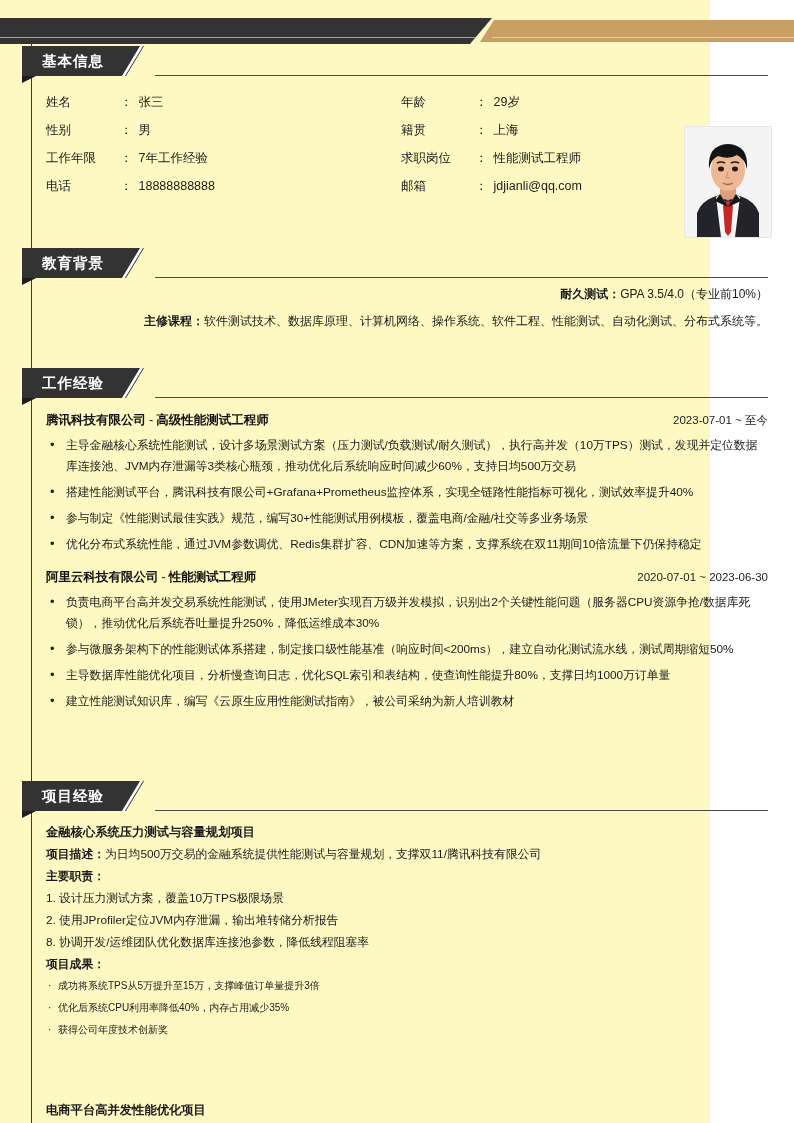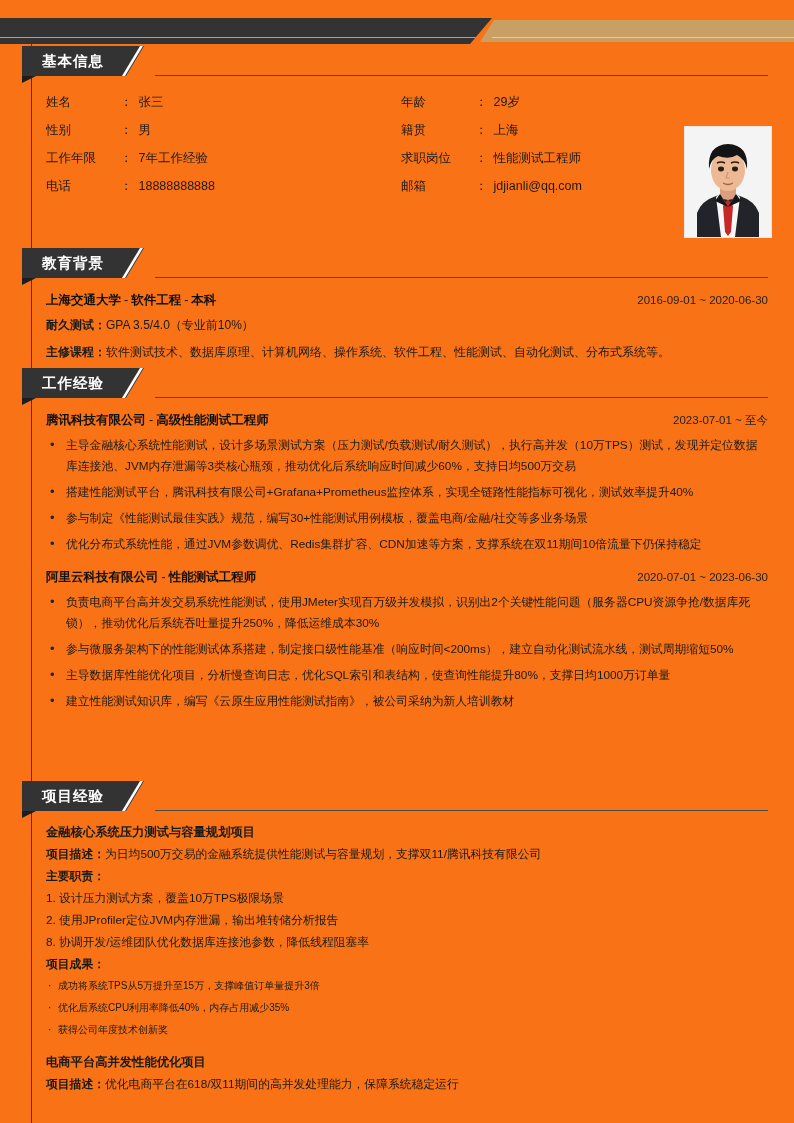--- a/index.html
+++ b/index.html
@@ -5,23 +5,23 @@
   * { box-sizing: border-box; margin: 0; padding: 0; }
   html, body {
     width: 794px;
     height: 1123px;
     background: #ffffff;
     font-family: "Liberation Sans", "DejaVu Sans", sans-serif;
     overflow: hidden;
   }
   .page {
     position: relative;
-    width: 794px;
+    width: 710px;
     height: 1123px;
-    background: #f97316;
+    background: #fef9c3;
   }
 
   
   .banner { position: absolute; left: 0; top: 18px; width: 794px; height: 26px; }
   .banner-dark {
     position: absolute; left: 0; top: 0; width: 492px; height: 26px;
     background: #333333;
     clip-path: polygon(0 0, 100% 0, calc(100% - 22px) 100%, 0 100%);
   }
   .banner-dark-line {
@@ -116,21 +116,21 @@
     position: relative; padding-left: 20px;
     font-size: 11.8px; line-height: 21px; color: #1a1a1a;
     margin-bottom: 5px;
   }
   ul.bullets li::before {
     content: "•"; position: absolute; left: 4px; top: -1px;
     font-size: 13px; color: #222;
   }
 
   .plain { font-size: 11.8px; line-height: 22px; color: #1a1a1a; }
-  .plain.b { font-weight: bold; font-size: 12.3px; }
+  .plain.b { font-weight: bold; font-size: 12.3px; margin-top: 48px; }
   .dotitem { font-size: 10px; line-height: 22px; color: #1a1a1a; padding-left: 12px; position: relative; }
   .dotitem::before { content: "·"; position: absolute; left: 2px; }
   .gap { height: 10px; }
 </style>
 </head>
 <body>
 
 <div class="page">
 
   <div class="banner">
@@ -225,37 +225,31 @@
           <path d="M43 45 L41 51 L45 51" stroke="#cf9670" stroke-width="1.2" fill="none"></path>
           <path d="M38 56 Q43 59 48 56" stroke="#a8604a" stroke-width="1.3" fill="none"></path>
 
           <path d="M35 67 L43 80 L30 74 Z" fill="#15151a"></path>
           <path d="M51 67 L43 80 L56 74 Z" fill="#15151a"></path>
         </svg>
       </div>
     </div>
   </div>
 
-  <div class="section" style="top:248px;">
+  <div class="section" style="top:248px;text-align:right;">
     <div class="sec-head">
       <div class="badge">
         <span class="badge-text">教育背景</span>
         <span class="badge-stripe" style="left:118px;"></span>
         <span class="badge-stripe" style="left:128px;"></span>
       </div>
       <div class="badge-shadow"></div>
       <div class="sec-rule" style="left:155px; width:613px;"></div>
     </div>
     <div class="sec-body">
-      <div class="entry-head">
-        <div class="entry-title">
-          <b>上海交通大学</b><span class="sep">-</span><b>软件工程</b><span class="sep">-</span><b>本科</b>
-        </div>
-        <div class="entry-date">2016-09-01 ~ 2020-06-30</div>
-      </div>
       <div class="line">
         <b>耐久测试：</b><span>GPA 3.5/4.0（专业前10%）</span>
       </div>
       <div class="line">
         <b>主修课程：</b><span>软件测试技术、数据库原理、计算机网络、操作系统、软件工程、性能测试、自动化测试、分布式系统等。</span>
       </div>
     </div>
   </div>
 
   <div class="section" style="top:368px;">

